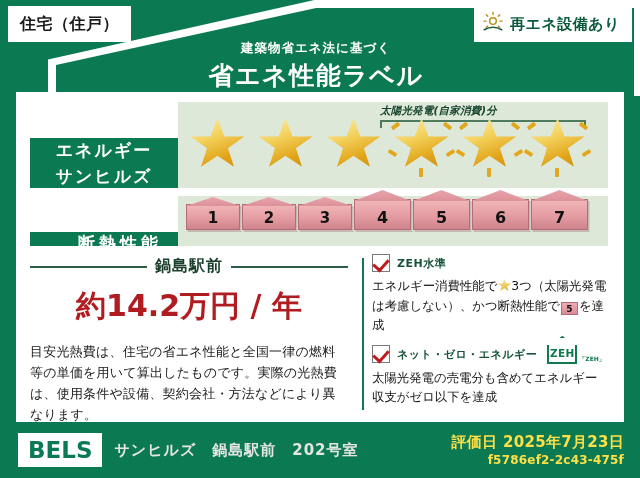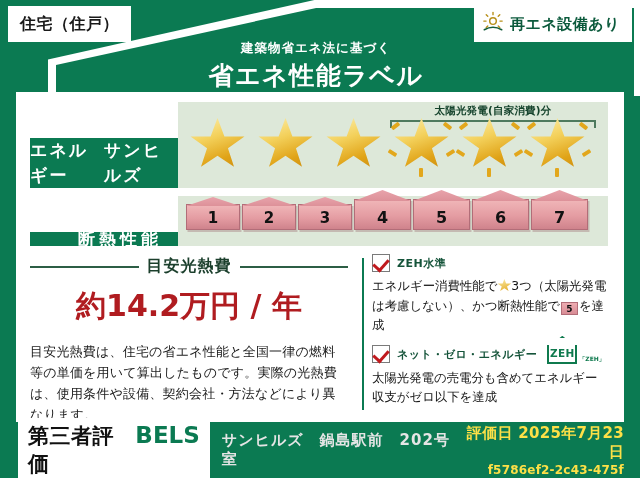--- a/index.html
+++ b/index.html
@@ -71,22 +71,22 @@
   
   .perf-row {
     position: absolute; left: 14px; width: 578px;
     display: flex;
   }
   .row-energy { top: 10px; height: 86px; }
   .row-insul  { top: 104px; height: 50px; }
   .row-label {
     background: #0b7a52;
     color: #ffffff;
-    display: flex; flex-direction: row;
-    align-items: center; justify-content: center;
+    display: flex; flex-direction: column;
+    align-items: center; justify-content: flex-start;
     font-weight: 700;
     flex: 0 0 148px;
     margin-top: 36px;
   }
   .row-energy .row-label { font-size: 17px; line-height: 1.5; letter-spacing: 2px; }
   .row-insul  .row-label { font-size: 17px; letter-spacing: 4px; padding-left: 32px; }
   .row-body {
     flex: 1 1 auto;
     background: #dde8d9;
     position: relative;
@@ -105,22 +105,22 @@
     filter: drop-shadow(1.5px 2px 0.5px rgba(120,90,20,.35));
   }
   .spark { position: absolute; background: #e2a71c; border-radius: 1px; }
   .sp1 { width: 9px; height: 4px; left: 3px;  top: 10px; transform: rotate(-38deg); }
   .sp2 { width: 9px; height: 4px; right: 3px; top: 10px; transform: rotate(38deg); }
   .sp3 { width: 9px; height: 4px; left: 0px;  top: 37px; transform: rotate(32deg); }
   .sp4 { width: 9px; height: 4px; right: 0px; top: 37px; transform: rotate(-32deg); }
   .sp5 { width: 4px; height: 9px; left: 31px; bottom: -1px; }
   
   .solar-annot {
-    position: absolute; left: 212px; top: 2px; width: 206px;
-    text-align: center;
+    position: absolute; left: 202px; top: 2px; width: 206px;
+    font-style: italic;
   }
   .solar-annot .cap {
     font-size: 10.5px; font-weight: 700; color: #15432c; letter-spacing: .2px;
     white-space: nowrap;
   }
   .solar-annot .bracket {
     margin-top: 2px; height: 8px;
     border-left: 2px solid #4e7a5e;
     border-right: 2px solid #4e7a5e;
     border-top: 2px solid #4e7a5e;
@@ -348,21 +348,21 @@
               <span class="num">7</span>
             </div>
         </div>
       </div>
     </div>
 
     <div class="lower">
       <div class="col-left">
         <div class="cost-head">
           <span class="line"></span>
-          <span class="ttl">目安光熱費</span>
+          <span class="ttl">鍋島駅前</span>
           <span class="line"></span>
         </div>
         <div class="cost-value">約14.2万円 / 年</div>
         <div class="cost-note">目安光熱費は、住宅の省エネ性能と全国一律の燃料等の単価を用いて算出したものです。実際の光熱費は、使用条件や設備、契約会社・方法などにより異なります。</div>
       </div>
 
       <div class="col-right">
         <div class="divider-v"></div>
 
         <div class="claim">
@@ -383,21 +383,20 @@
             </span>
           </div>
           <div class="claim-body">太陽光発電の売電分も含めてエネルギー収支がゼロ以下を達成</div>
         </div>
       </div>
     </div>
   </div>
 
   <div class="footer">
     <div class="bels-box">
-      <span class="bels-jp">第三者評価</span>
       <span class="bels-en">BELS</span>
     </div>
     <div class="building">サンヒルズ　鍋島駅前　202号室</div>
     <div class="eval">
       <div class="eval-date">評価日 2025年7月23日</div>
       <div class="eval-id">f5786ef2-2c43-475f</div>
     </div>
   </div>
 </div>
 

